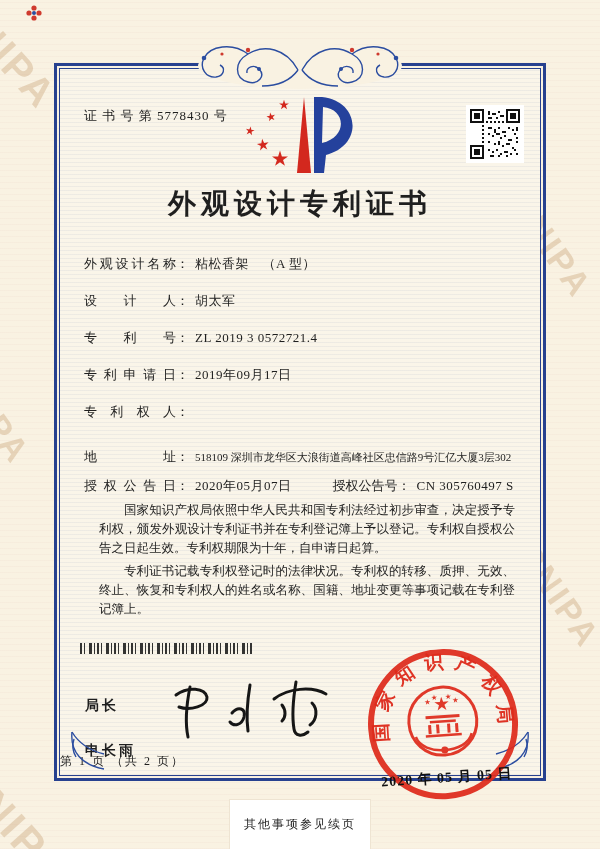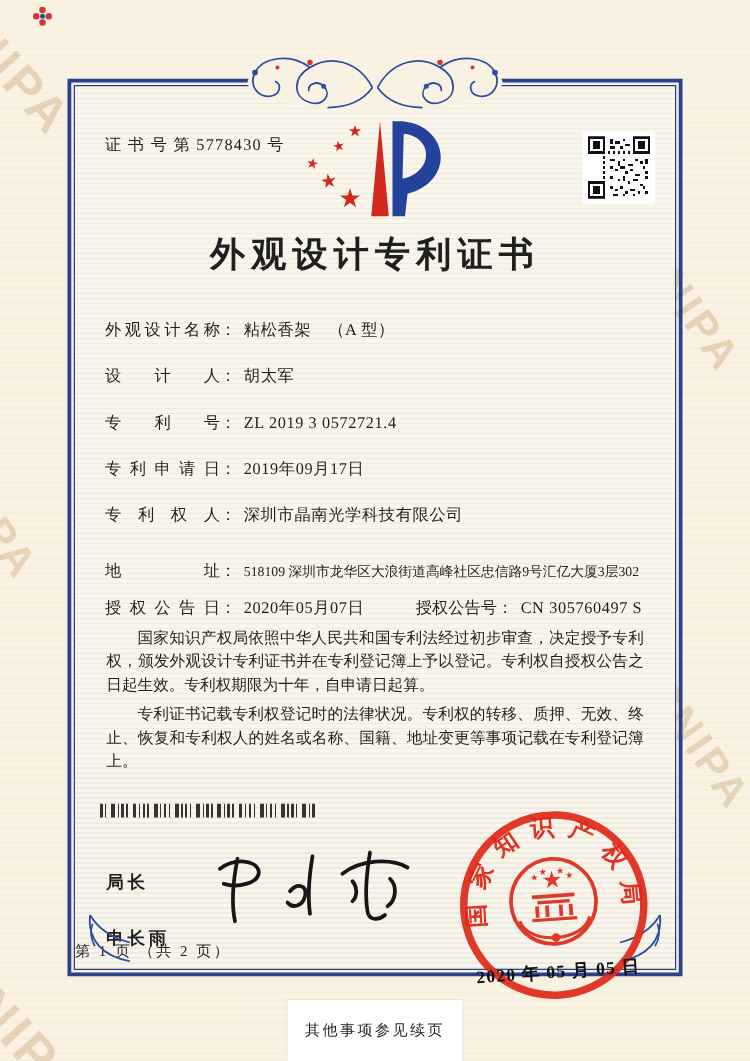--- a/index.html
+++ b/index.html
@@ -58,21 +58,21 @@
   }
   .flabel::after { content:""; display:inline-block; width:100%; }
   .fcolon { flex:none; margin-right:6px; }
   .fvalue { letter-spacing:0.5px; }
   .fvalue.small { font-size:11px; letter-spacing:0;margin-top:10px; }
   .grant-row { display:flex; height:37px; align-items:baseline; }
   .grant-pair { display:flex; align-items:baseline;justify-content:flex-end; }
   .grant-pair.second { margin-left:41px; }
   .glabel { flex:none; }
 
-  .body-text { position:absolute; left:25px; right:25px; top:432px; font-size:12.5px; line-height:19px; text-align:justify; }
+  .body-text { position:absolute; left:39px; right:25px; top:432px; font-size:12.5px; line-height:19px; text-align:justify; }
   .body-text p { text-indent:2em; margin-bottom:4px; }
 
   .barcode {
     position:absolute; left:20px; top:574px; width:172px; height:11px; opacity:.88;
     background:repeating-linear-gradient(90deg,
       #1a1a1a 0 2px, transparent 2px 4px, #1a1a1a 4px 5px, transparent 5px 9px,
       #1a1a1a 9px 12px, transparent 12px 14px, #1a1a1a 14px 15px, transparent 15px 17px);
   }
   .sig-block { position:absolute; left:25px; top:628px; font-family:"Liberation Sans","DejaVu Sans",sans-serif; font-size:14px; font-weight:600; letter-spacing:3px; }
   .sig-block .line2 { margin-top:27px; }
@@ -222,21 +222,20 @@
           <span class="fvalue">ZL 2019 3 0572721.4</span>
         </div>
         <div class="field-row">
           <span class="flabel">专利申请日</span>
             <span class="fcolon">：</span>
           <span class="fvalue">2019年09月17日</span>
         </div>
         <div class="field-row">
           <span class="flabel">专利权人</span>
             <span class="fcolon">：</span>
-          <span class="fvalue">深圳市晶南光学科技有限公司</span>
         </div>
         <div class="field-row">
           <span class="flabel">地址</span>
             <span class="fcolon">：</span>
           <span class="fvalue small">518109 深圳市龙华区大浪街道高峰社区忠信路9号汇亿大厦3层302</span>
         </div>
         <div class="grant-row">
           <span class="grant-pair">
             <span class="flabel">授权公告日</span>
               <span class="fcolon">：</span>

